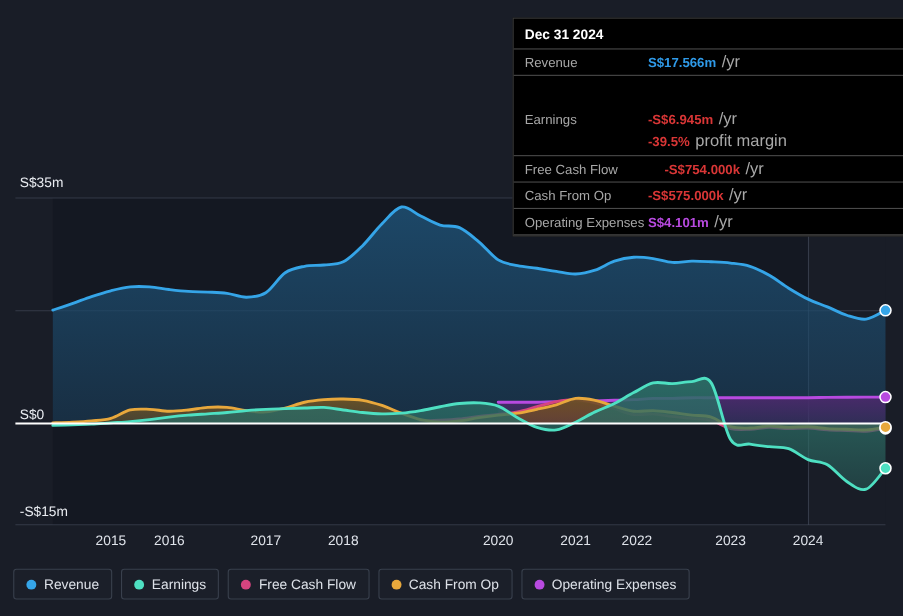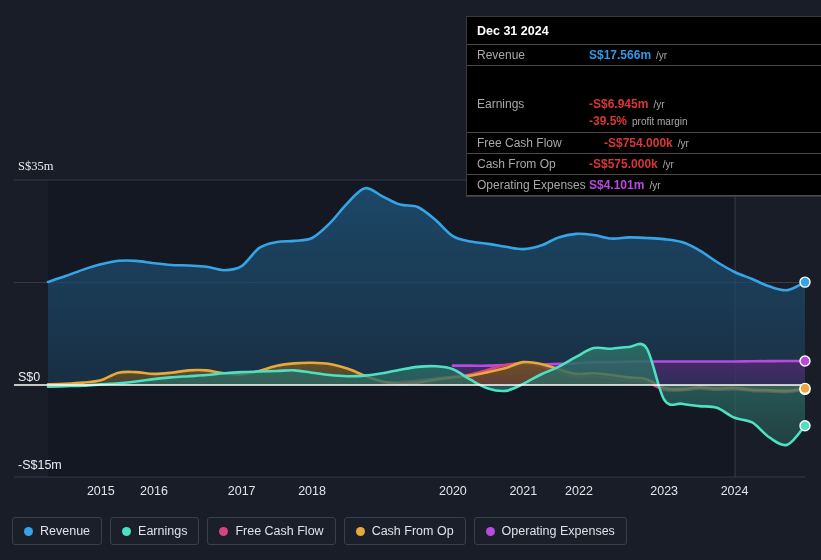--- a/index.html
+++ b/index.html
@@ -53,21 +53,21 @@
     min-height: 17px;
   }
   #tooltip .tt-row.sub { border-top: none; padding-top: 0; padding-bottom: 4px; }
   #tooltip .tt-key {
     color: #a8a8a8;
     font-size: 12px;
     width: 112px;
     flex: none;
   }
   #tooltip .tt-val { font-size: 12px; font-weight: bold; }
-  #tooltip .tt-unit { color: #a8a8a8; font-size: 10px; margin-left: 5px; font-weight: normal; }
+  #tooltip .tt-unit { color: #a8a8a8; font-size: 15px; margin-left: 5px; font-weight: normal; }
   #tooltip .tt-last { border-top: 1px solid #4a4a4a; height: 0; }
 
   
   #legend {
     position: absolute;
     left: 12px; top: 517px;
     display: flex;
     gap: 8px;
   }
   .legend-item {
@@ -149,21 +149,21 @@
       </g>
       <line x1="14" y1="385" x2="805" y2="385" stroke="#ffffff" stroke-width="1.6"></line>
       <circle cx="805" cy="282.1134285714286" r="5" fill="#35a5e8" stroke="#ffffff" stroke-width="1.4"></circle>
       <circle cx="805" cy="360.97985714285716" r="5" fill="#b84ae0" stroke="#ffffff" stroke-width="1.4"></circle>
       <circle cx="805" cy="389.4162857142857" r="5" fill="#d6447f" stroke="#ffffff" stroke-width="1.4"></circle>
       <circle cx="805" cy="388.36785714285713" r="5" fill="#e8a83c" stroke="#ffffff" stroke-width="1.4"></circle>
       <circle cx="805" cy="425.67785714285714" r="5" fill="#4ee0c2" stroke="#ffffff" stroke-width="1.4"></circle>
     </svg>
 
   <div id="axis-y">
-      <div class="ylabel" style="left: 18px; top: 159px; font-family: Liberation Serif, serif;">S$35m</div>
+      <div class="ylabel" style="left: 18px; top: 159px;">S$35m</div>
       <div class="ylabel" style="left: 18px; top: 370px;">S$0</div>
       <div class="ylabel" style="left: 18px; top: 458px;">-S$15m</div>
     </div>
   <div id="axis-x">
       <div class="xlabel" style="left: 100.814px; top: 484px; text-align: right;">2015</div>
       <div class="xlabel" style="left: 154px; top: 484px;">2016</div>
       <div class="xlabel" style="left: 241.651px; top: 484px;">2017</div>
       <div class="xlabel" style="left: 312.07px; top: 484px;">2018</div>
       <div class="xlabel" style="left: 389px; top: 484px; margin-top: 44px;">2019</div>
       <div class="xlabel" style="left: 452.907px; top: 484px;">2020</div>

